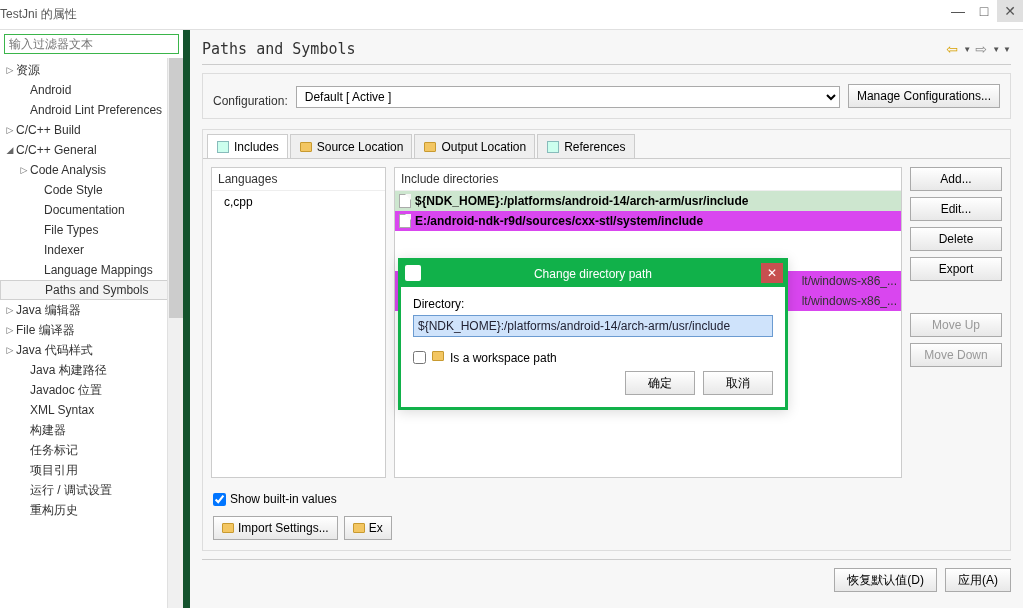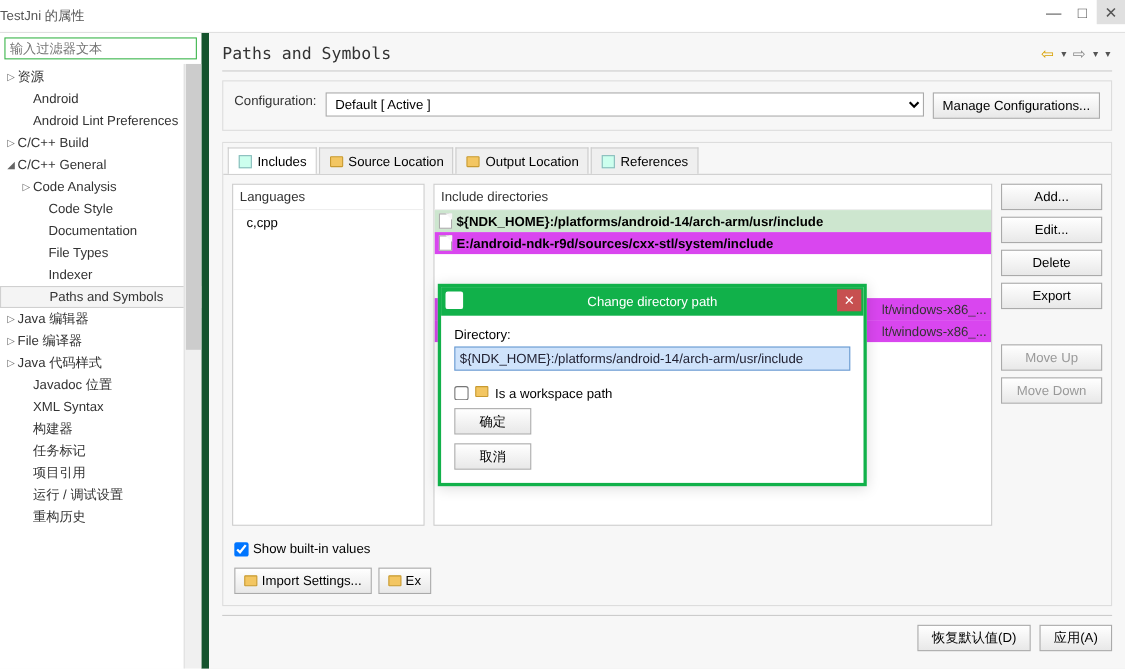--- a/index.html
+++ b/index.html
@@ -30,21 +30,21 @@
 .header-row { display: flex; align-items: center; margin-bottom: 4px; }
 .page-title { font-family: Consolas, monospace; font-size: 15px; color: #333; flex: 1; }
 .nav-icons { display: flex; gap: 2px; align-items: center; }
 .nav-icon { width: 16px; height: 16px; display: inline-flex; align-items: center; justify-content: center; }
 .arrow-left { color: #d8a000; font-size: 14px; }
 .arrow-right { color: #888; font-size: 14px; }
 .menu-drop { color: #555; font-size: 8px; margin-left: 1px; }
 
 .divider-top { border-top: 1px solid #ccc; margin: 2px 0 8px 0; }
 
-.config-row { display: flex; align-items: flex-start; gap: 8px; border: 1px solid #ddd; padding: 10px; background: #f7f7f7; }
+.config-row { display: flex; align-items: flex-end; gap: 8px; border: 1px solid #ddd; padding: 10px; background: #f7f7f7; }
 .config-label { color: #333; }
 .config-select { flex: 1; height: 22px; border: 1px solid #aaa; background: #fff; padding: 0 4px; }
 .config-btn { height: 24px; padding: 0 8px; border: 1px solid #aaa; background: linear-gradient(#fff,#e8e8e8); }
 
 .tabs-pane { border: 1px solid #ddd; margin-top: 10px; background: #f7f7f7; padding: 0; flex: 1; display: flex; flex-direction: column; }
 .tab-strip { display: flex; border-bottom: 1px solid #ccc; background: #f7f7f7; padding-top: 4px; padding-left: 4px; }
 .tab { display: flex; align-items: center; height: 24px; padding: 0 8px; border: 1px solid #ccc; border-bottom: none; background: #efefef; margin-right: 2px; gap: 4px; }
 .tab.active { background: #fff; }
 .tab-icon { width: 14px; height: 14px; display: inline-flex; align-items: center; justify-content: center; }
 .ico-green { width: 12px; height: 12px; border: 1px solid #8bb; background: #cfe; }
@@ -82,21 +82,21 @@
 .modal-title { height: 26px; background: #11b14a; color: #fff; display: flex; align-items: center; justify-content: center; position: relative; }
 .modal-icon { position: absolute; left: 4px; top: 4px; width: 16px; height: 16px; background: #fff; border-radius: 2px; }
 .modal-close { position: absolute; right: 2px; top: 2px; width: 22px; height: 20px; background: #c75050; color: #fff; display: flex; align-items: center; justify-content: center; font-size: 12px; }
 .modal-body { padding: 10px 12px 12px; }
 .modal-label { margin-bottom: 4px; }
 .modal-input { width: 100%; height: 22px; border: 1px solid #6b9bd1; background: #cfe3fb; padding: 0 4px; color: #223; }
 .modal-grid { display: flex; margin-top: 14px; }
 .modal-left { flex: 1; display: flex; align-items: flex-start; gap: 6px; }
 .modal-right { width: 104px; display: flex; flex-direction: column; gap: 6px; align-items: flex-end; }
 .modal-right button { width: 100px; height: 24px; border: 1px solid #aaa; background: linear-gradient(#fff,#e8e8e8); }
-.modal-footer { display: flex; justify-content: flex-end; gap: 8px; margin-top: 6px; flex-direction: column; }
+.modal-footer { display: flex; justify-content: flex-end; gap: 8px; margin-top: 6px; }
 .modal-footer button { width: 70px; height: 24px; border: 1px solid #aaa; background: linear-gradient(#fff,#e8e8e8); }
 </style>
 </head>
 <body>
 
 <div class="titlebar">
   <span class="titlebar-title">TestJni 的属性</span>
   <div class="titlebar-controls">
     <div class="tbc">—</div>
     <div class="tbc">□</div>
@@ -143,35 +143,43 @@
           <span>Documentation</span>
         </div>
         <div class="tree-item depth2">
           <span class="arrow"></span>
           <span>File Types</span>
         </div>
         <div class="tree-item depth2">
           <span class="arrow"></span>
           <span>Indexer</span>
         </div>
+        <div class="tree-item depth2">
+          <span class="arrow"></span>
+          <span>Language Mappings</span>
+        </div>
         <div class="tree-item depth2 selected">
           <span class="arrow"></span>
           <span>Paths and Symbols</span>
         </div>
         <div class="tree-item depth0">
           <span class="arrow">▷</span>
           <span>Java 编辑器</span>
         </div>
         <div class="tree-item depth0">
           <span class="arrow">▷</span>
           <span>File 编译器</span>
         </div>
         <div class="tree-item depth0">
           <span class="arrow">▷</span>
           <span>Java 代码样式</span>
+        </div>
+        <div class="tree-item depth1">
+          <span class="arrow"></span>
+          <span>Java 构建路径</span>
         </div>
         <div class="tree-item depth1">
           <span class="arrow"></span>
           <span>Javadoc 位置</span>
         </div>
         <div class="tree-item depth1">
           <span class="arrow"></span>
           <span>XML Syntax</span>
         </div>
         <div class="tree-item depth1">

